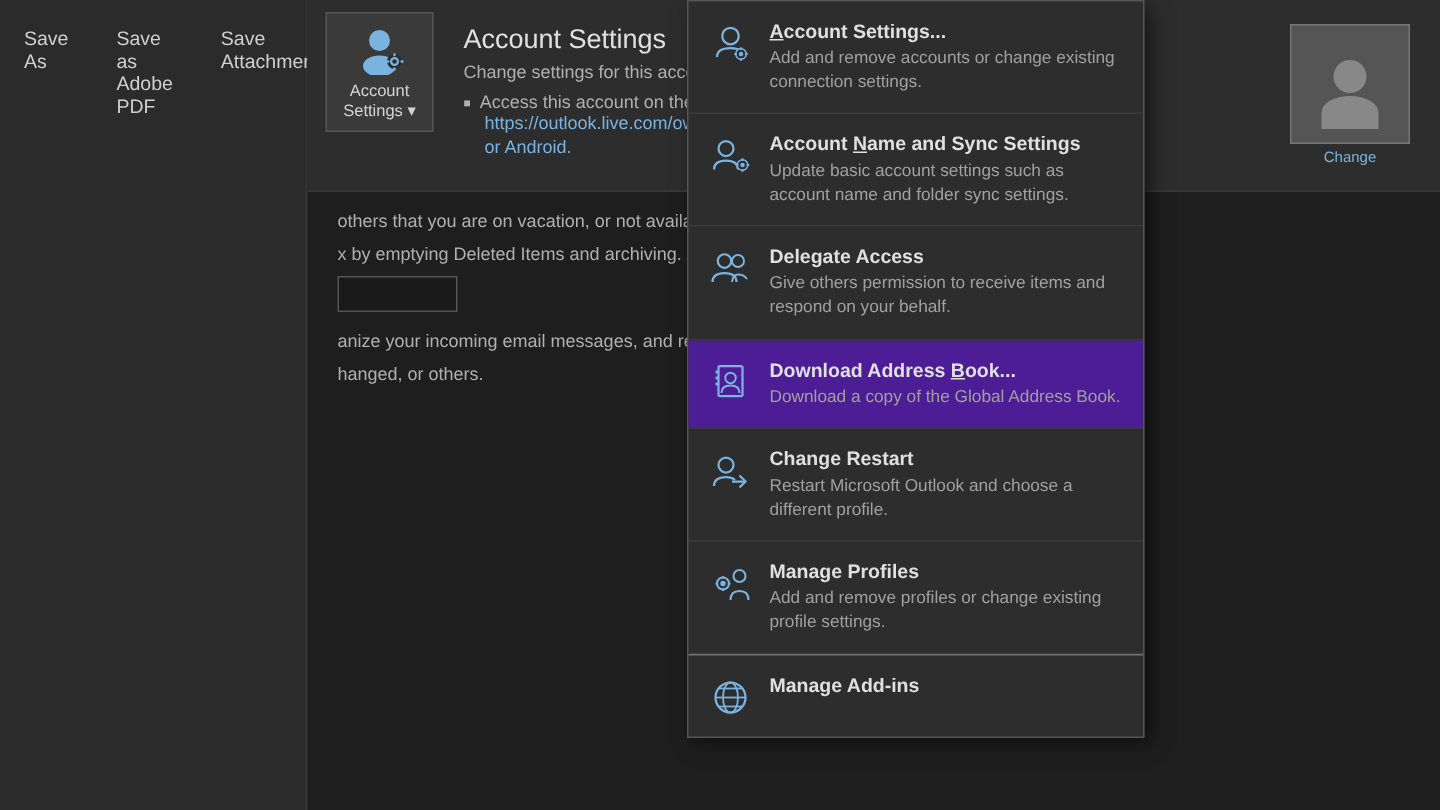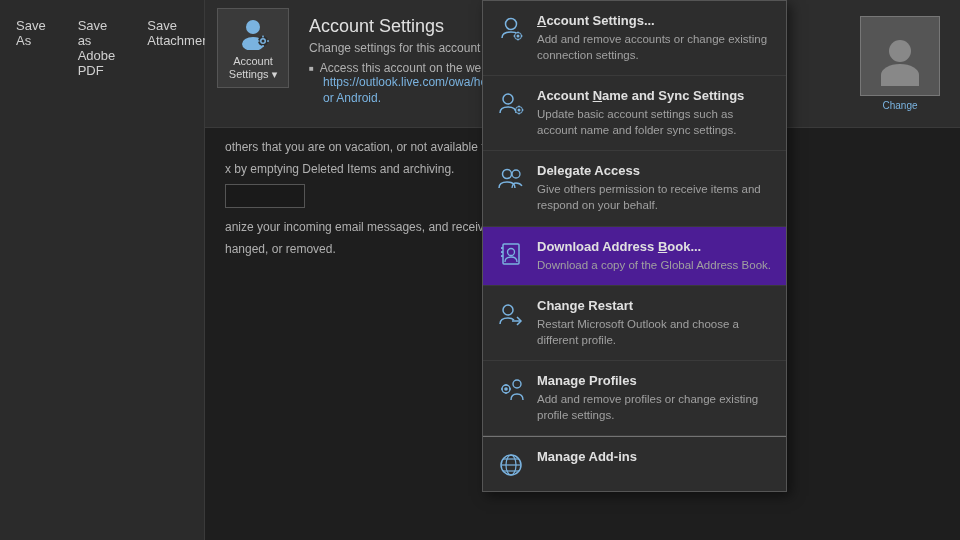--- a/index.html
+++ b/index.html
@@ -174,21 +174,20 @@
 
     .dropdown-menu {
       position: absolute;
       top: 0;
       left: 253px;
       width: 305px;
       background: #2d2d2d;
       border: 1px solid #555;
       z-index: 20;
       box-shadow: 4px 4px 12px rgba(0,0,0,0.5);
-      margin-left: 24px;
     }
 
     .dropdown-item {
       display: flex;
       align-items: flex-start;
       padding: 12px 14px;
       cursor: pointer;
       gap: 12px;
       border-bottom: 1px solid #3a3a3a;
     }
@@ -313,21 +312,21 @@
     </div>
   </div>
 
   <div class="body-content">
     <div class="section-text">others that you are on vacation, or not available to</div>
     <div class="section-text">x by emptying Deleted Items and archiving.</div>
     <div class="section-input-row">
       <input class="section-input" type="text" value="" style="">
     </div>
     <div class="section-text">anize your incoming email messages, and receive</div>
-    <div class="section-text">hanged, or removed.</div>
+    <div class="section-text">hanged, or others.</div>
   </div>
 
   <div class="dropdown-menu">
 
     <div class="dropdown-item">
       <div class="dropdown-icon">
         <svg width="26" height="26" viewBox="0 0 26 26" xmlns="http://www.w3.org/2000/svg">
           <circle cx="13" cy="8" r="5.5" fill="none" stroke="#7ab3e0" stroke-width="1.5"></circle>
           <path d="M4 22 Q4 16 13 16 Q22 16 22 22" fill="none" stroke="#7ab3e0" stroke-width="1.5"></path>
           <circle cx="20" cy="20" r="3.5" fill="#2d2d2d" stroke="#7ab3e0" stroke-width="1"></circle>

